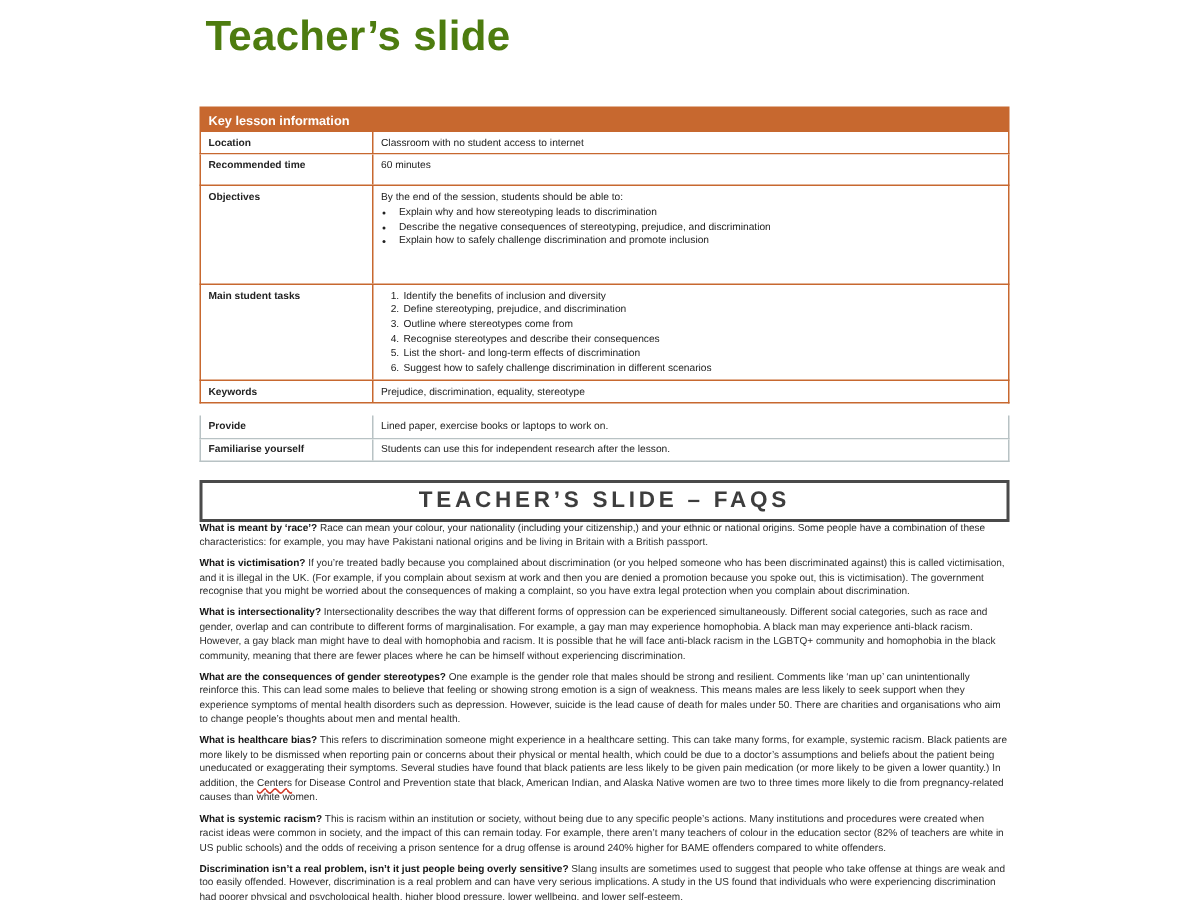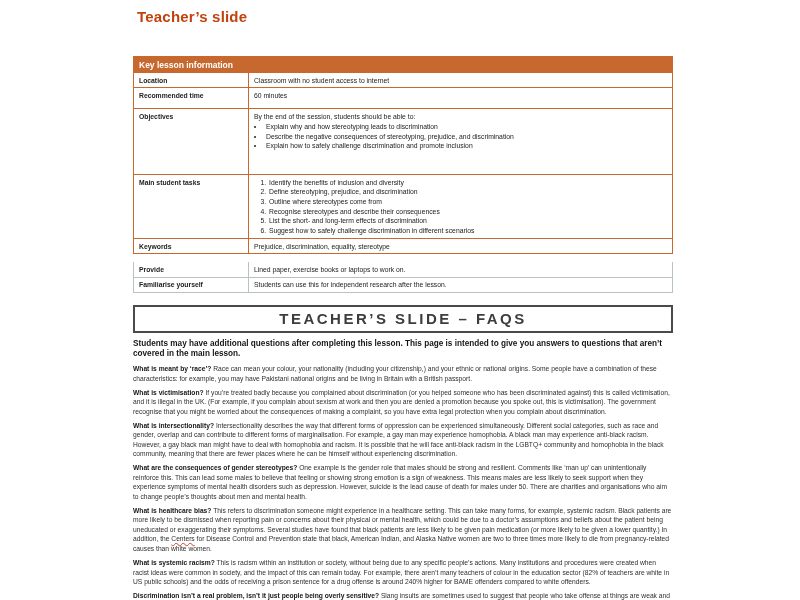--- a/index.html
+++ b/index.html
@@ -9,21 +9,21 @@
     --ink:#222;
     --faq-border:#4a4a4a;
   }
   *{box-sizing:border-box;}
   html,body{margin:0;padding:0;}
   body{
     width:800px;height:600px;overflow:hidden;background:#ffffff;
     font-family:"Liberation Sans","DejaVu Sans",sans-serif;color:var(--ink);
   }
   .page{margin-left:133px;width:540px;padding-top:8px;}
-  h1.title{margin:0 0 8px 4px;font-size:15px;font-weight:700;color:#c2410c;letter-spacing:.2px;}
+  h1.title{margin:0 0 8px 4px;font-size:28px;font-weight:700;color:#4d7c0f;letter-spacing:.2px;}
 
   
   .tbl{width:100%;border-collapse:collapse;}
   .tbl-header{color:#fff;font-weight:700;font-size:8.5px;padding:3.5px 6px;}
   .orange .tbl-header{background:var(--accent-orange);margin-top:31px;}
   .gray .tbl-header{background:var(--accent-gray);}
   .row{display:flex;align-items:stretch;border-left:1px solid;border-right:1px solid;border-bottom:1px solid;background:#fff;}
   .orange .row{border-color:var(--accent-orange);}
   .gray .row{border-color:var(--border-gray);}
   .cell{padding:2.5px 5px;font-size:6.8px;line-height:1.35;}
@@ -117,21 +117,20 @@
       <div class="cell value">Students can use this for independent research after the lesson.</div>
     </div>
   </section>
 
   <div class="gap-md"></div>
 
   <div class="faq-box">
     <span class="faq-heading">TEACHER’S SLIDE – FAQS</span>
   </div>
 
-  <p class="faq-intro">Students may have additional questions after completing this lesson. This page is intended to give you answers to questions that aren’t covered in the main lesson.</p>
 
   <p class="faq"><b>What is meant by ‘race’?</b> <span>Race can mean your colour, your nationality (including your citizenship,) and your ethnic or national origins. Some people have a combination of these characteristics: for example, you may have Pakistani national origins and be living in Britain with a British passport.</span></p>
 
   <p class="faq"><b>What is victimisation?</b> <span>If you’re treated badly because you complained about discrimination (or you helped someone who has been discriminated against) this is called victimisation, and it is illegal in the UK. (For example, if you complain about sexism at work and then you are denied a promotion because you spoke out, this is victimisation). The government recognise that you might be worried about the consequences of making a complaint, so you have extra legal protection when you complain about discrimination.</span></p>
 
   <p class="faq"><b>What is intersectionality?</b> <span>Intersectionality describes the way that different forms of oppression can be experienced simultaneously. Different social categories, such as race and gender, overlap and can contribute to different forms of marginalisation. For example, a gay man may experience homophobia. A black man may experience anti-black racism. However, a gay black man might have to deal with homophobia and racism. It is possible that he will face anti-black racism in the LGBTQ+ community and homophobia in the black community, meaning that there are fewer places where he can be himself without experiencing discrimination.</span></p>
 
   <p class="faq"><b>What are the consequences of gender stereotypes?</b> <span>One example is the gender role that males should be strong and resilient. Comments like ‘man up’ can unintentionally reinforce this. This can lead some males to believe that feeling or showing strong emotion is a sign of weakness. This means males are less likely to seek support when they experience symptoms of mental health disorders such as depression. However, suicide is the lead cause of death for males under 50. There are charities and organisations who aim to change people’s thoughts about men and mental health.</span></p>
 
   <p class="faq"><b>What is healthcare bias?</b> <span>This refers to discrimination someone might experience in a healthcare setting. This can take many forms, for example, systemic racism. Black patients are more likely to be dismissed when reporting pain or concerns about their physical or mental health, which could be due to a doctor’s assumptions and beliefs about the patient being uneducated or exaggerating their symptoms. Several studies have found that black patients are less likely to be given pain medication (or more likely to be given a lower quantity.) In addition, the </span><span class="sp-err">Centers</span><span> for Disease Control and Prevention state that black, American Indian, and Alaska Native women are two to three times more likely to die from pregnancy-related causes than white women.</span></p>

